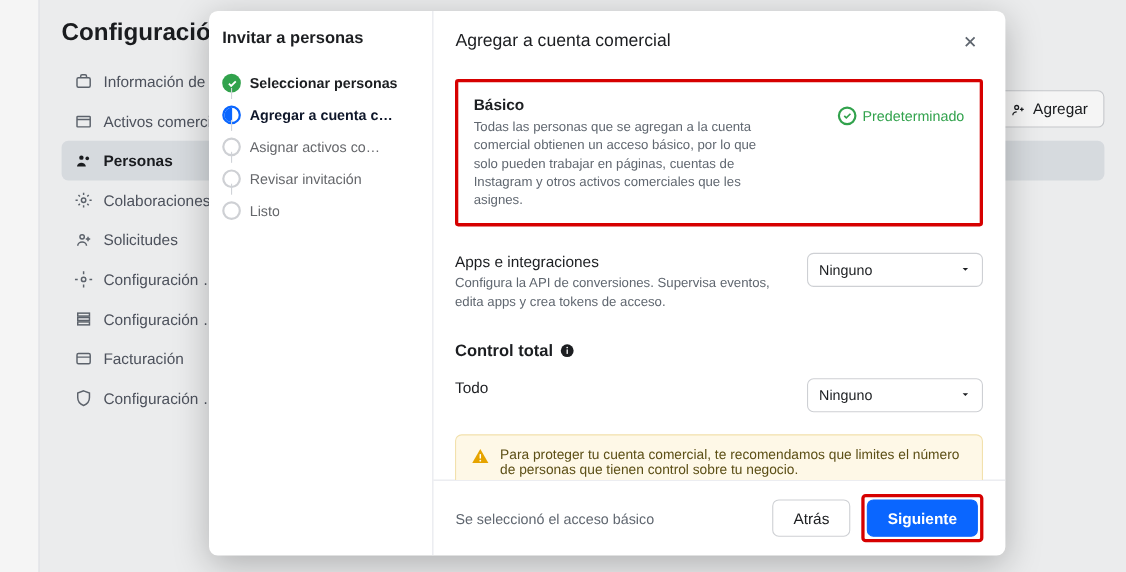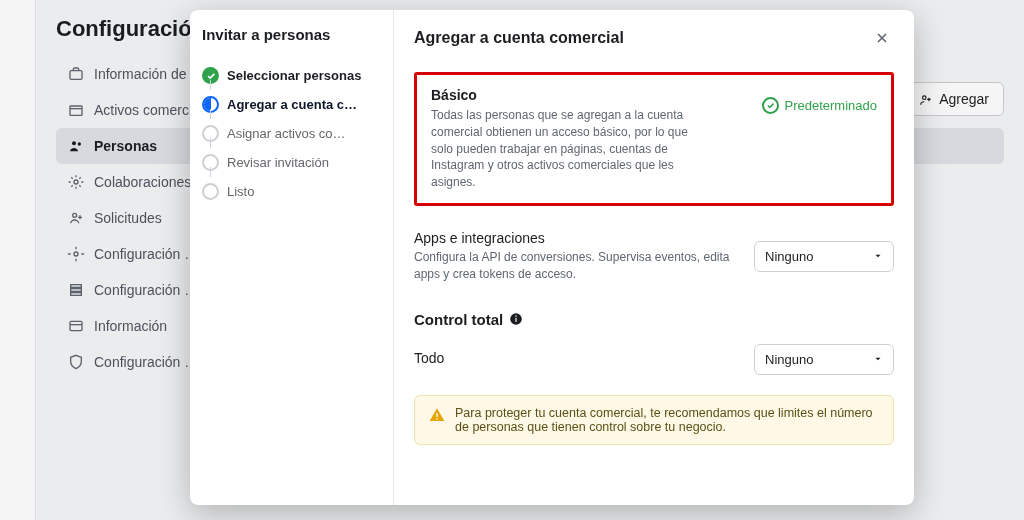--- a/index.html
+++ b/index.html
@@ -31,38 +31,38 @@
   .step-icon.current { border: 2px solid #0a66ff; position: relative; }
   .step-icon.current::after { content: ""; position: absolute; left: 0; top: 0; width: 50%; height: 100%; background: #0a66ff; border-radius: 8px 0 0 8px; }
   .step-icon.pending { border: 2px solid #ced0d4; }
   .step-label { font-size: 13px; color: #65676b; white-space: nowrap; overflow: hidden; text-overflow: ellipsis; }
   .step.done .step-label { font-weight: 600; color: #1c1e21; }
   .step.current .step-label { color: #0f172a; font-weight: 600; }
 
   
   .modal-main { flex: 1; display: flex; flex-direction: column; }
   .modal-header { display: flex; align-items: center; justify-content: space-between; padding: 16px 20px 12px; }
-  .modal-h-title { font-size: 16px; font-weight: 700; color: #1c1e21; }
+  .modal-h-title { font-size: 16px; font-weight: 400; color: #1c1e21; }
   .close-btn { width: 24px; height: 24px; display: flex; align-items: center; justify-content: center; cursor: pointer; color: #606770; }
 
   .modal-body { padding: 10px 20px; flex: 1; overflow: auto; }
 
   .option-box { border: 3px solid #d60000; border-radius: 3px; padding: 12px 14px; display: flex; align-items: flex-start; margin-bottom: 14px; gap: 44px; }
   .option-main { flex: 1; padding-right: 12px; }
   .option-title { font-size: 14px; font-weight: 700; color: #1c1e21; margin-bottom: 4px; }
   .option-desc { font-size: 12px; color: #606770; line-height: 1.4; }
   .default-badge { display: flex; align-items: center; gap: 6px; color: #31a24c; font-size: 13px; margin-top: 10px; }
   .default-badge .ring { width: 17px; height: 17px; border: 2px solid #31a24c; border-radius: 50%; display: flex; align-items: center; justify-content: center; }
   .default-badge .ring svg { width: 9px; height: 9px; }
 
-  .row { display: flex; align-items: center; padding: 10px 0; }
+  .row { display: flex; align-items: flex-start; padding: 10px 0; }
   .row-main { flex: 1; padding-right: 20px; }
   .row-title { font-size: 14px; color: #1c1e21; margin-bottom: 3px; }
   .row-desc { font-size: 12px; color: #606770; line-height: 1.4; }
-  .select { width: 140px; border: 1px solid #ced0d4; border-radius: 6px; padding: 7px 10px; font-size: 13px; color: #1c1e21; display: flex; align-items: center; justify-content: space-between; cursor: pointer; }
+  .select { width: 160px; border: 1px solid #ced0d4; border-radius: 6px; padding: 7px 10px; font-size: 13px; color: #1c1e21; display: flex; align-items: center; justify-content: space-between; cursor: pointer; }
   .select svg { width: 10px; height: 10px; }
 
   .section-title { font-size: 15px; font-weight: 700; color: #1c1e21; margin: 18px 0 6px; display: flex; align-items: center; gap: 6px; }
   .section-title svg { width: 14px; height: 14px; }
 
   .warning { background: #fef8e7; border: 1px solid #f2e1ad; border-radius: 6px; padding: 10px 14px; font-size: 12.5px; color: #5c4f16; display: flex; gap: 10px; margin-top: 10px; }
   .warning svg { flex: 0 0 16px; width: 16px; height: 16px; margin-top: 1px; }
 
   .modal-footer { border-top: 1px solid #e4e6eb; padding: 12px 20px; display: flex; align-items: center; }
   .footer-note { flex: 1; font-size: 13px; color: #606770; }
@@ -128,21 +128,21 @@
               <rect x="4" y="10" width="16" height="4"></rect>
               <rect x="4" y="16" width="16" height="4"></rect>
             </svg></span>
           <span>Configuración …</span>
         </div>
       <div class="bg-nav-item">
           <span class="icn"><svg viewBox="0 0 24 24" fill="none" stroke="#606770" stroke-width="2">
               <rect x="3" y="5" width="18" height="14" rx="2"></rect>
               <path d="M3 10h18"></path>
             </svg></span>
-          <span>Información</span>
+          <span>Facturación</span>
         </div>
       <div class="bg-nav-item">
           <span class="icn"><svg viewBox="0 0 24 24" fill="none" stroke="#606770" stroke-width="2">
               <path d="M12 2l8 3v6c0 5-3 9-8 11-5-2-8-6-8-11V5l8-3z"></path>
             </svg></span>
           <span>Configuración …</span>
         </div>
     </div>
     <div class="bg-top-btn">
       <svg width="14" height="14" viewBox="0 0 24 24" fill="none" stroke="#1c1e21" stroke-width="2">
@@ -249,14 +249,21 @@
       <div class="warning">
         <svg viewBox="0 0 24 24" fill="#e6a400">
             <path d="M12 2L1 21h22L12 2z"></path>
             <rect x="11" y="9" width="2" height="6" fill="#fff"></rect>
             <circle cx="12" cy="18" r="1.2" fill="#fff"></circle>
           </svg>
         <span>Para proteger tu cuenta comercial, te recomendamos que limites el número de personas que tienen control sobre tu negocio.</span>
       </div>
     </div>
 
+    <div class="modal-footer">
+      <div class="footer-note">Se seleccionó el acceso básico</div>
+      <button class="btn btn-ghost">Atrás</button>
+      <span class="primary-ring">
+        <button class="btn btn-primary">Siguiente</button>
+      </span>
+    </div>
   </div>
 </div>
 
 </body></html>

